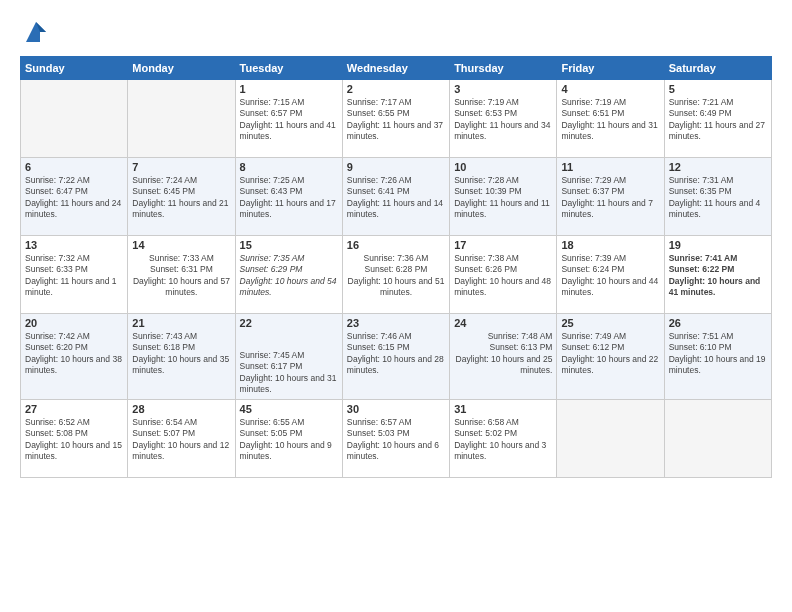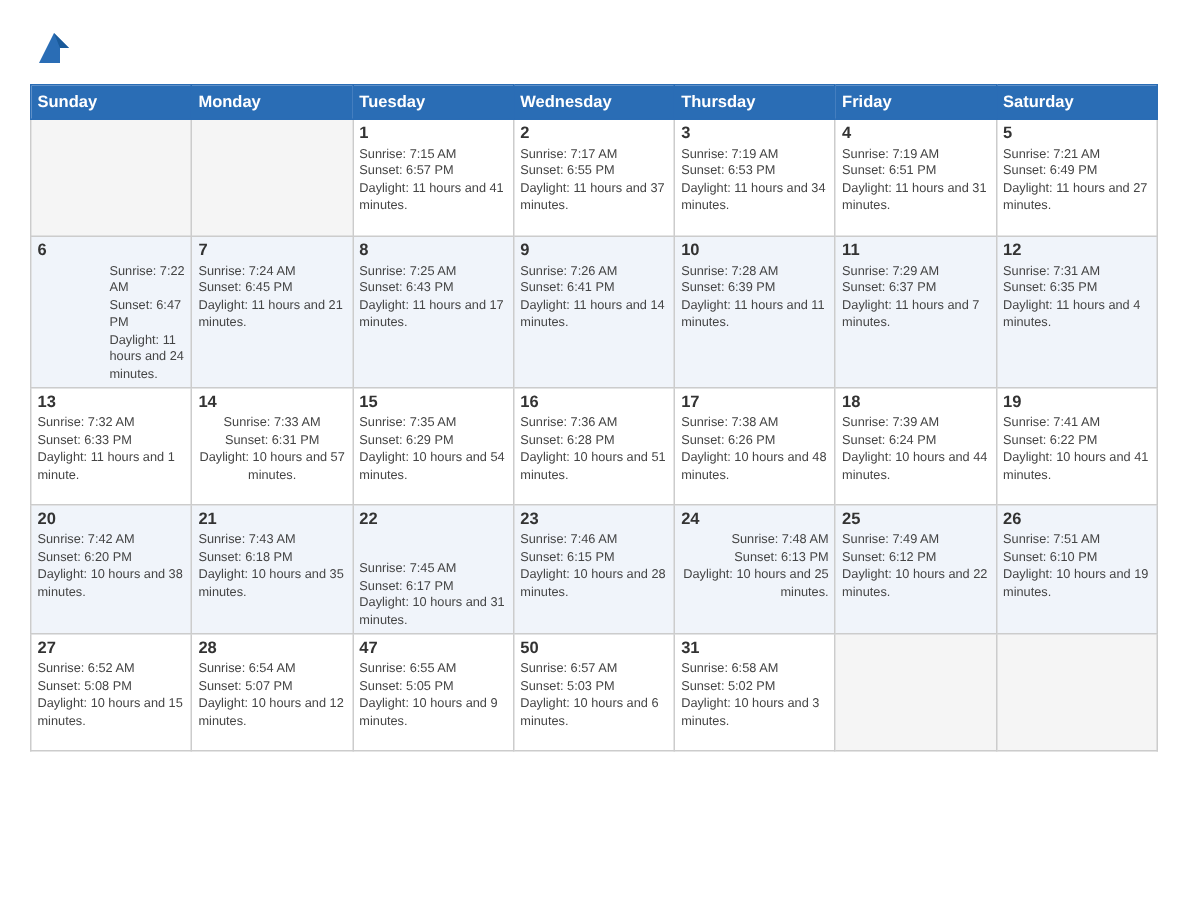--- a/index.html
+++ b/index.html
@@ -165,21 +165,21 @@
           <td>
             <span class="day-num">5</span>
             <div class="day-info" style="white-space: pre-line;">Sunrise: 7:21 AM
 Sunset: 6:49 PM
 Daylight: 11 hours and 27 minutes.</div>
           </td>
         </tr>
         <tr class="row-even">
           <td>
             <span class="day-num">6</span>
-            <div class="day-info" style="white-space: pre-line; margin-left: 48px;">Sunrise: 7:22 AM
+            <div class="day-info" style="white-space: pre-line;">Sunrise: 7:22 AM
 Sunset: 6:47 PM
 Daylight: 11 hours and 24 minutes.</div>
           </td>
           <td>
             <span class="day-num">7</span>
             <div class="day-info" style="white-space: pre-line;">Sunrise: 7:24 AM
 Sunset: 6:45 PM
 Daylight: 11 hours and 21 minutes.</div>
           </td>
           <td>
@@ -190,21 +190,21 @@
           </td>
           <td>
             <span class="day-num">9</span>
             <div class="day-info" style="white-space: pre-line;">Sunrise: 7:26 AM
 Sunset: 6:41 PM
 Daylight: 11 hours and 14 minutes.</div>
           </td>
           <td>
             <span class="day-num">10</span>
             <div class="day-info" style="white-space: pre-line;">Sunrise: 7:28 AM
-Sunset: 6:39 PM
+Sunset: 10:39 PM
 Daylight: 11 hours and 11 minutes.</div>
           </td>
           <td>
             <span class="day-num">11</span>
             <div class="day-info" style="white-space: pre-line;">Sunrise: 7:29 AM
 Sunset: 6:37 PM
 Daylight: 11 hours and 7 minutes.</div>
           </td>
           <td>
             <span class="day-num">12</span>
@@ -221,45 +221,45 @@
 Daylight: 11 hours and 1 minute.</div>
           </td>
           <td>
             <span class="day-num">14</span>
             <div class="day-info" style="white-space: pre-line; text-align: center;">Sunrise: 7:33 AM
 Sunset: 6:31 PM
 Daylight: 10 hours and 57 minutes.</div>
           </td>
           <td>
             <span class="day-num">15</span>
-            <div class="day-info" style="white-space: pre-line;">Sunrise: 7:35 AM
+            <div class="day-info" style="white-space: pre-line; font-style: italic;">Sunrise: 7:35 AM
 Sunset: 6:29 PM
 Daylight: 10 hours and 54 minutes.</div>
           </td>
           <td>
             <span class="day-num">16</span>
-            <div class="day-info" style="white-space: pre-line;">Sunrise: 7:36 AM
+            <div class="day-info" style="white-space: pre-line; text-align: center;">Sunrise: 7:36 AM
 Sunset: 6:28 PM
 Daylight: 10 hours and 51 minutes.</div>
           </td>
           <td>
             <span class="day-num">17</span>
             <div class="day-info" style="white-space: pre-line;">Sunrise: 7:38 AM
 Sunset: 6:26 PM
 Daylight: 10 hours and 48 minutes.</div>
           </td>
           <td>
             <span class="day-num">18</span>
             <div class="day-info" style="white-space: pre-line;">Sunrise: 7:39 AM
 Sunset: 6:24 PM
 Daylight: 10 hours and 44 minutes.</div>
           </td>
           <td>
             <span class="day-num">19</span>
-            <div class="day-info" style="white-space: pre-line;">Sunrise: 7:41 AM
+            <div class="day-info" style="white-space: pre-line; font-weight: bold;">Sunrise: 7:41 AM
 Sunset: 6:22 PM
 Daylight: 10 hours and 41 minutes.</div>
           </td>
         </tr>
         <tr class="row-even">
           <td>
             <span class="day-num">20</span>
             <div class="day-info" style="white-space: pre-line;">Sunrise: 7:42 AM
 Sunset: 6:20 PM
 Daylight: 10 hours and 38 minutes.</div>
@@ -308,27 +308,27 @@
 Sunset: 5:08 PM
 Daylight: 10 hours and 15 minutes.</div>
           </td>
           <td>
             <span class="day-num">28</span>
             <div class="day-info" style="white-space: pre-line;">Sunrise: 6:54 AM
 Sunset: 5:07 PM
 Daylight: 10 hours and 12 minutes.</div>
           </td>
           <td>
-            <span class="day-num">47</span>
+            <span class="day-num">45</span>
             <div class="day-info" style="white-space: pre-line;">Sunrise: 6:55 AM
 Sunset: 5:05 PM
 Daylight: 10 hours and 9 minutes.</div>
           </td>
           <td>
-            <span class="day-num">50</span>
+            <span class="day-num">30</span>
             <div class="day-info" style="white-space: pre-line;">Sunrise: 6:57 AM
 Sunset: 5:03 PM
 Daylight: 10 hours and 6 minutes.</div>
           </td>
           <td>
             <span class="day-num">31</span>
             <div class="day-info" style="white-space: pre-line;">Sunrise: 6:58 AM
 Sunset: 5:02 PM
 Daylight: 10 hours and 3 minutes.</div>
           </td>

